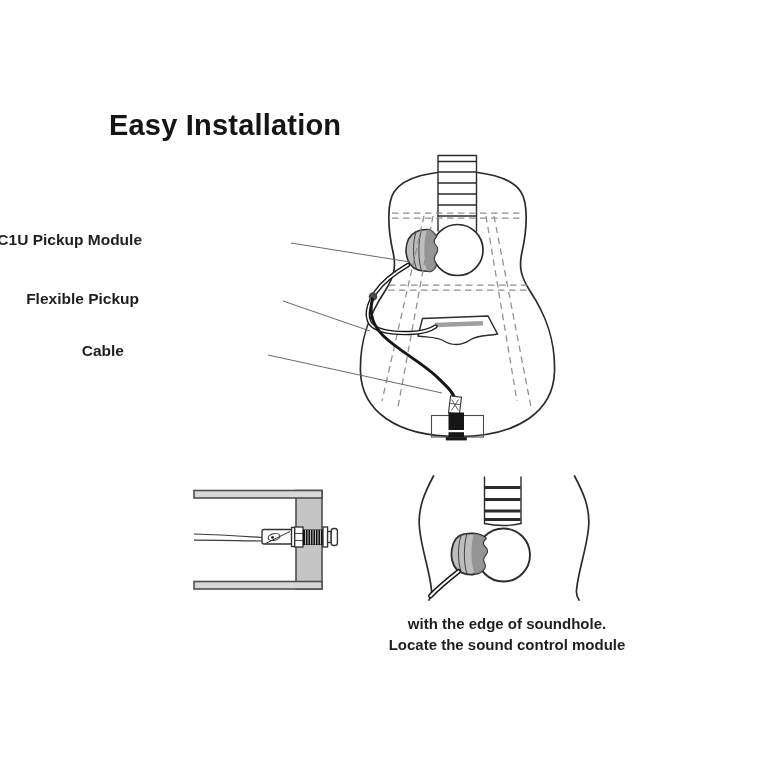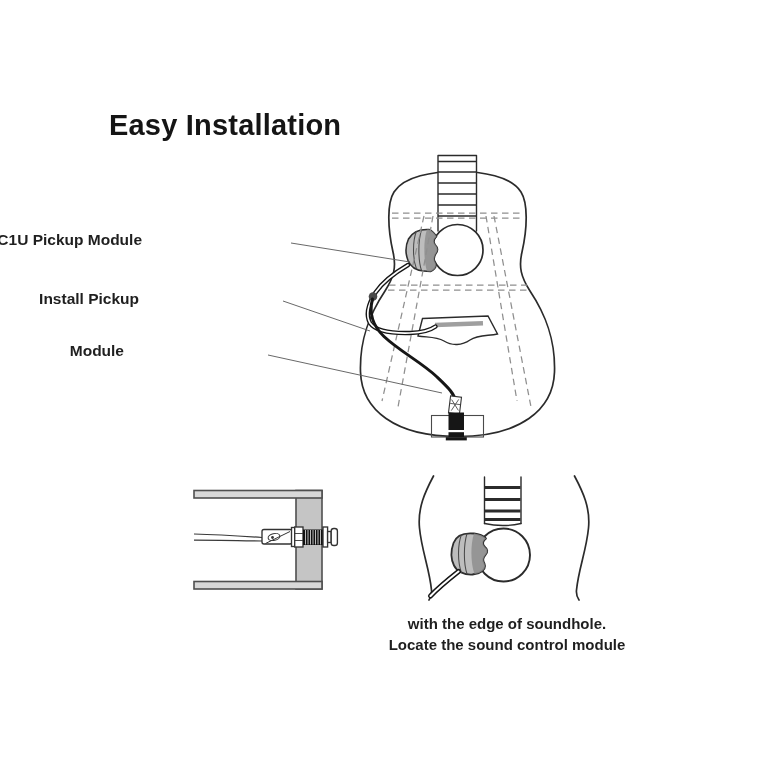--- a/index.html
+++ b/index.html
@@ -22,22 +22,22 @@
   .frame{stroke:#4f4f4f;stroke-width:1.6;}
 </style>
 </head>
 <body>
 
 <div id="stage">
 
   <div class="abs title">Easy Installation</div>
 
   <div class="abs diagram-label" style="right:486px;top:231px;">C1U Pickup Module</div>
-  <div class="abs diagram-label" style="right:489px;top:290px;">Install Pickup</div>
-  <div class="abs diagram-label" style="right:504px;top:342px;">Module</div>
+  <div class="abs diagram-label" style="right:489px;top:290px;">Flexible Pickup</div>
+  <div class="abs diagram-label" style="right:504px;top:342px;">Cable</div>
 
   <svg class="abs" style="left:250px;top:140px;" width="330" height="330" viewBox="250 140 330 330">
 
     <path class="ink" fill="#ffffff" d="M457.5 171.5 C433 171.5 404 176 394 192 C387 203 387.5 228 393 252 C396.5 267 394 277 385 291
          C369 315 359.5 340 360.5 372 C361.8 410 395 436.5 457.5 436.5 C520 436.5 553.2 410 554.5 372
          C555.5 340 546 315 530 291 C521 277 518.5 267 522 252 C527.5 228 528 203 521 192
          C511 176 482 171.5 457.5 171.5 Z"></path>
 
     <g>
       <rect x="438" y="155" width="38" height="76" fill="#ffffff" stroke="none"></rect>

